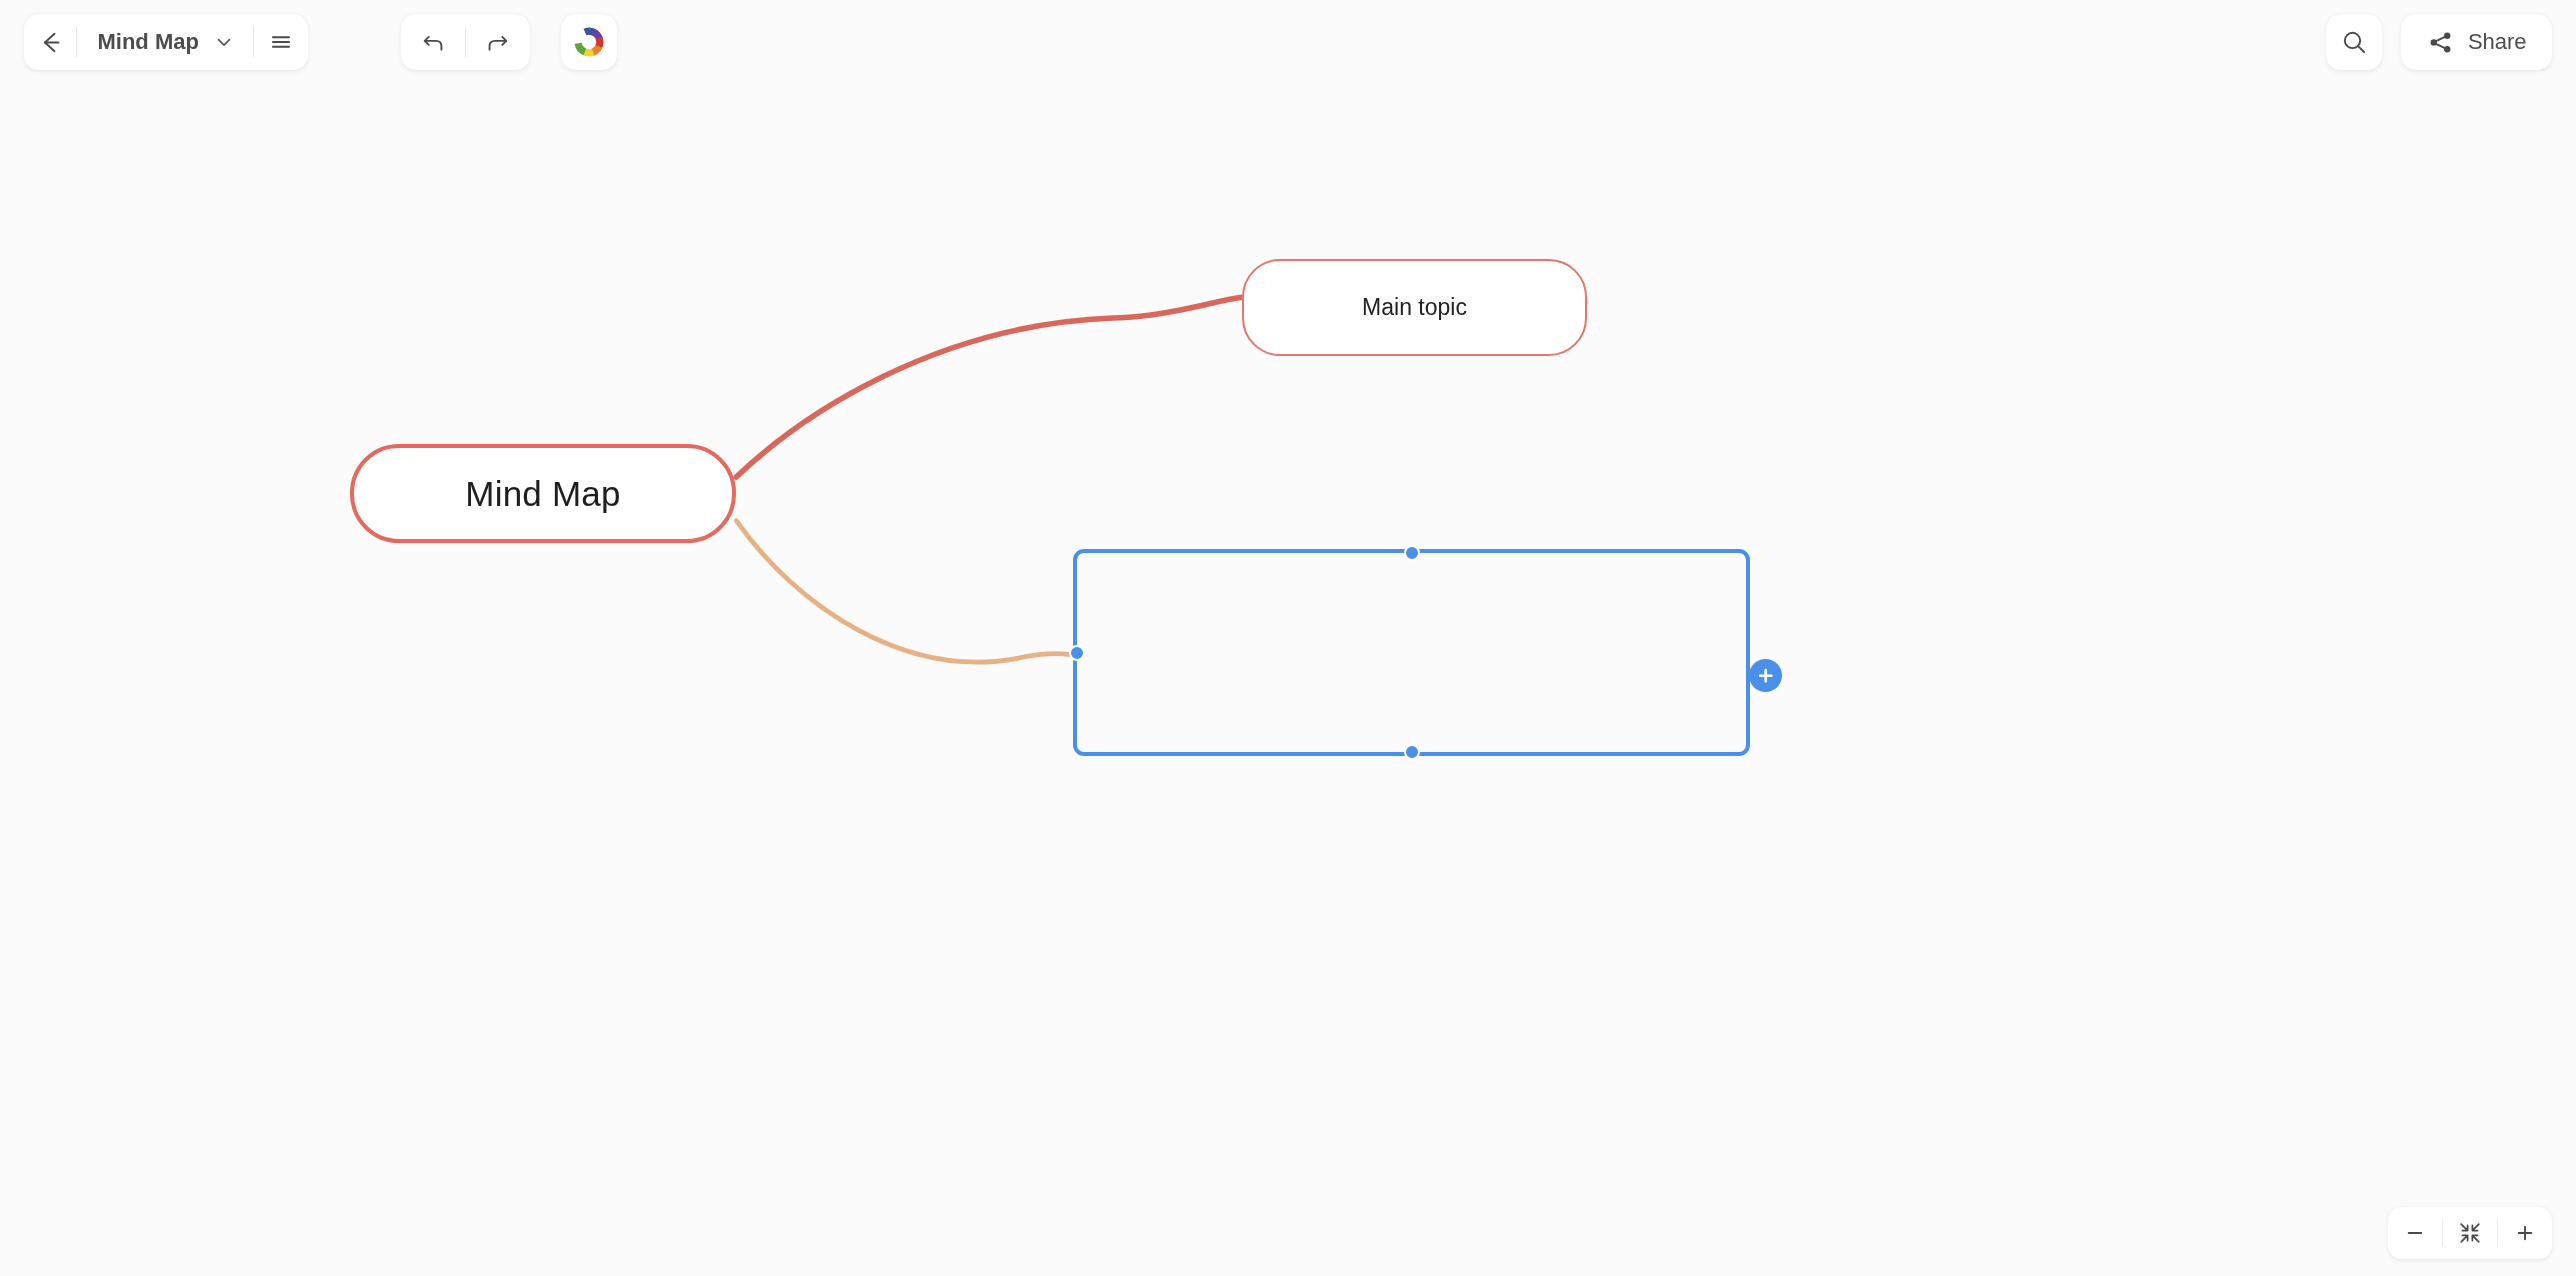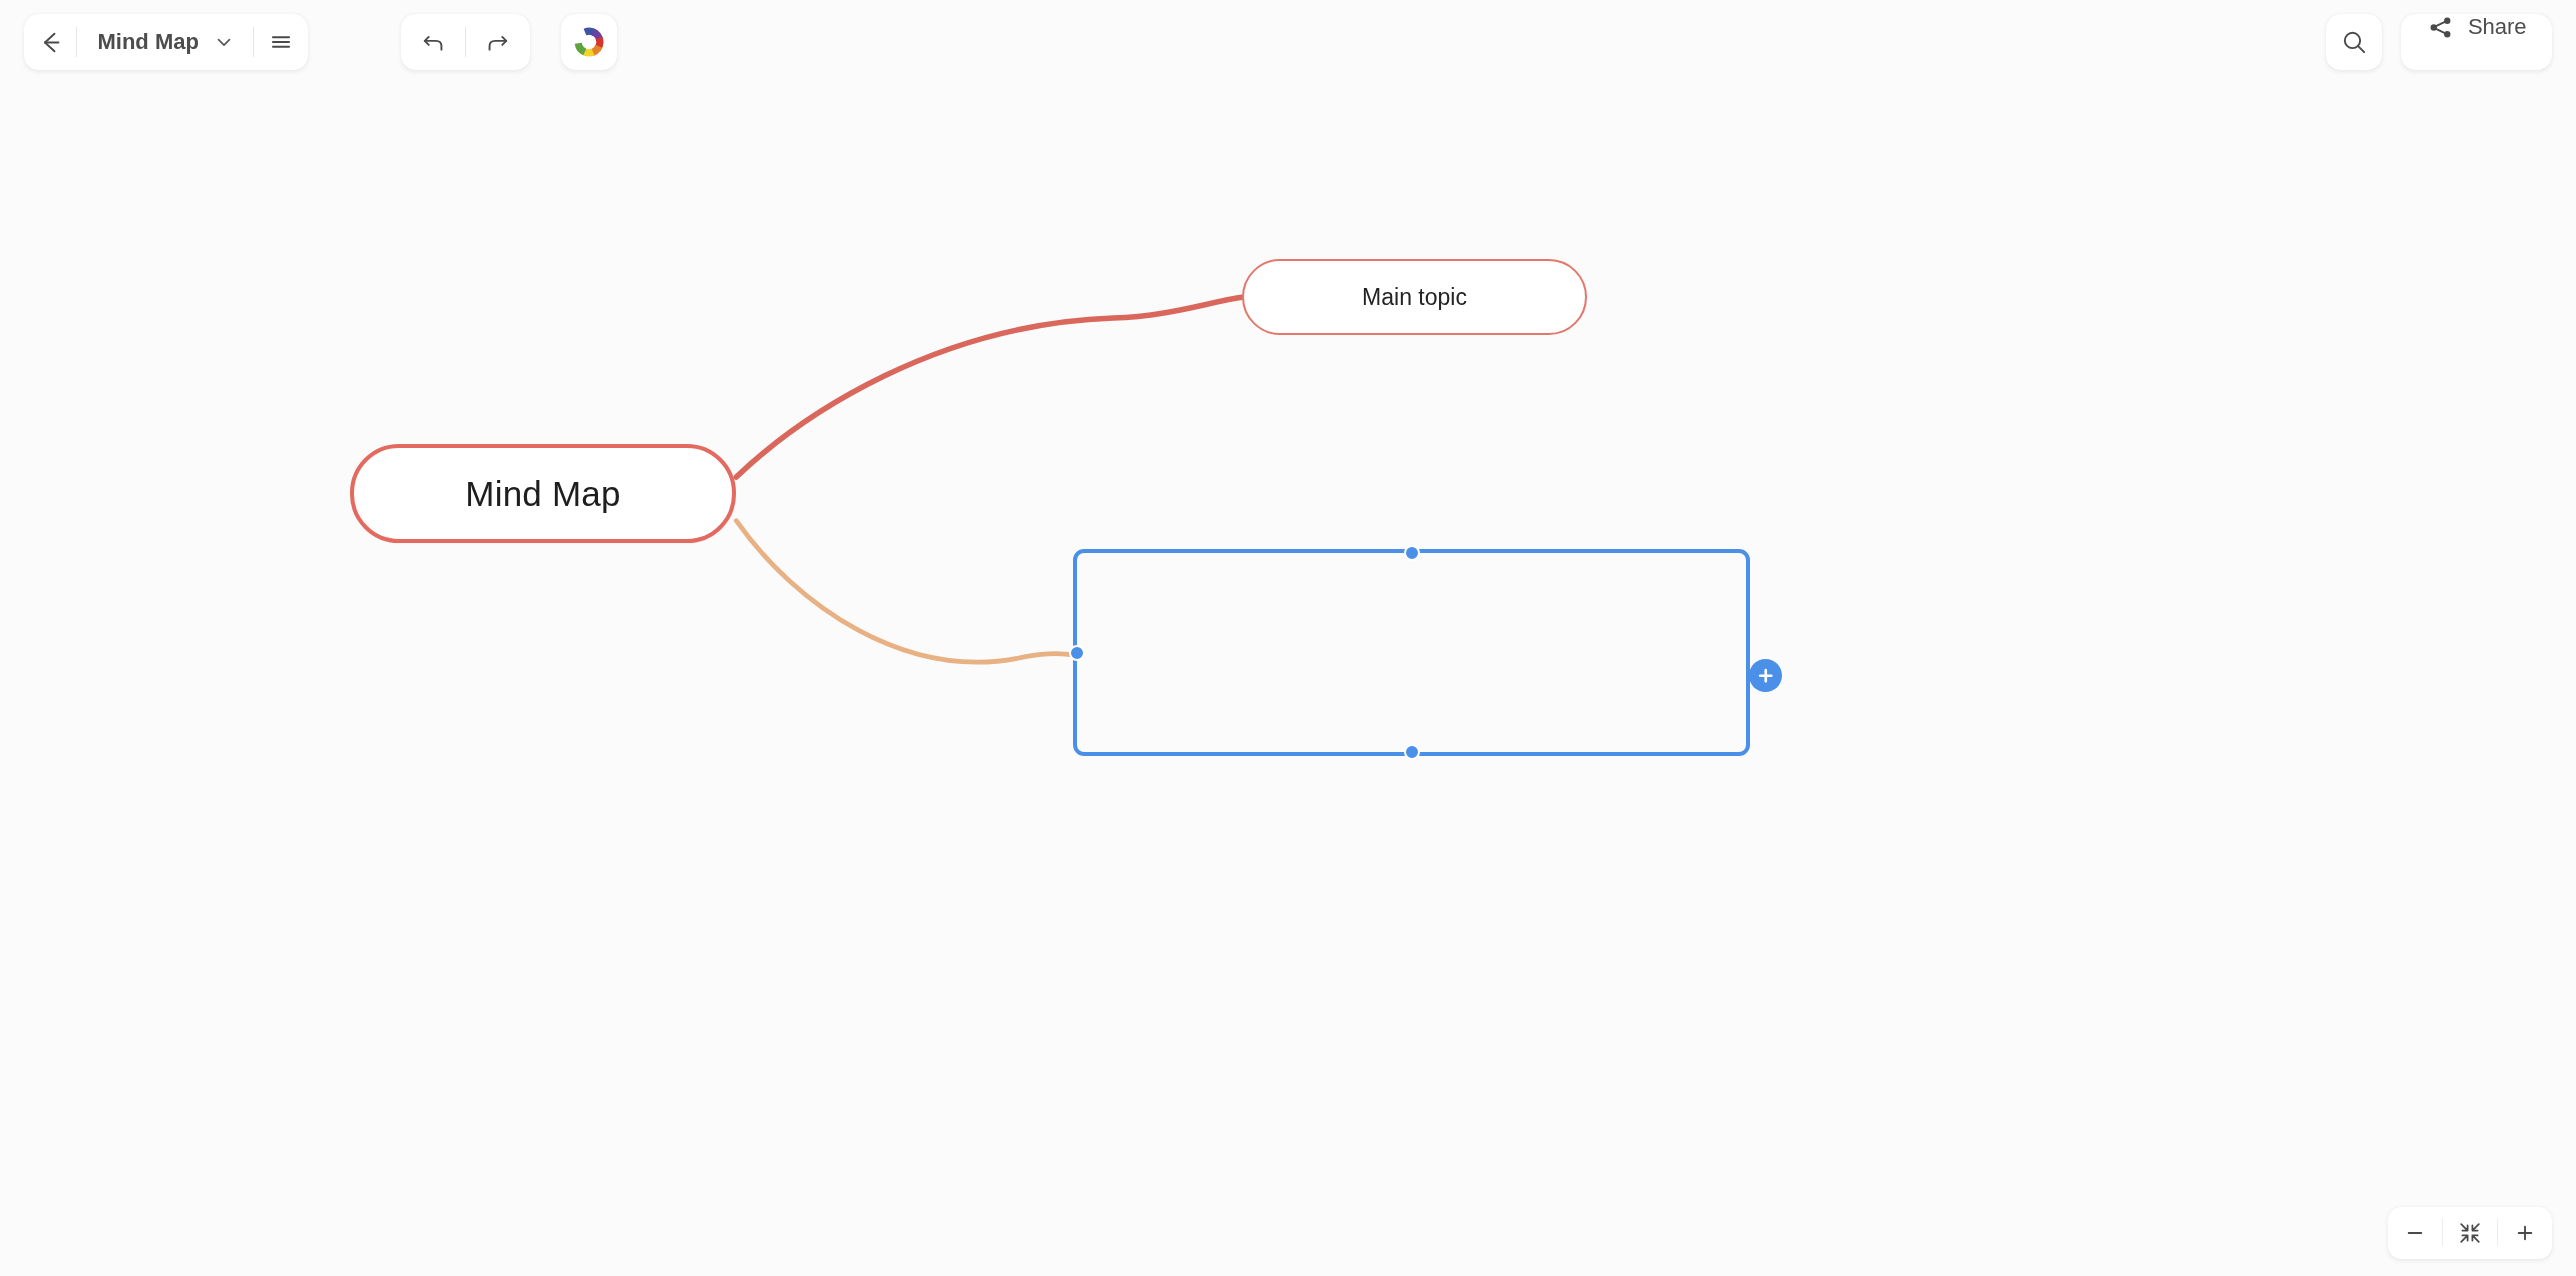--- a/index.html
+++ b/index.html
@@ -59,21 +59,21 @@
     font-size: 35px;
     letter-spacing: 0.2px;
     box-shadow: 0 0.8px 1.6px rgba(0,0,0,0.04);
   }
 
   
   #node-main-topic {
     left: 1242px;
     top: 259px;
     width: 345px;
-    height: 76px;
+    height: 97px;
     border: 2.4px solid #e4776c;
     border-radius: 38px;
     font-size: 23px;
     color: #232323;
   }
 
   
   #node-selected {
     left: 1081px;
     top: 557px;
@@ -222,21 +222,21 @@
     position: absolute;
     right: 24px;
     top: 14.3px;
     height: 56px;
     padding: 0 25.4px;
     background: #fff;
     border: none;
     border-radius: 14.3px;
     box-shadow: 0 1.6px 5.6px rgba(0,0,0,0.07), 0 0 0.8px rgba(0,0,0,0.10);
     display: flex;
-    align-items: flex-start;
+    align-items: center;
     gap: 14.3px;
     cursor: pointer;
   }
   #share-label {
     font-size: 22px;
     color: #4d4d4d;
     white-space: nowrap;
   }
 
   

